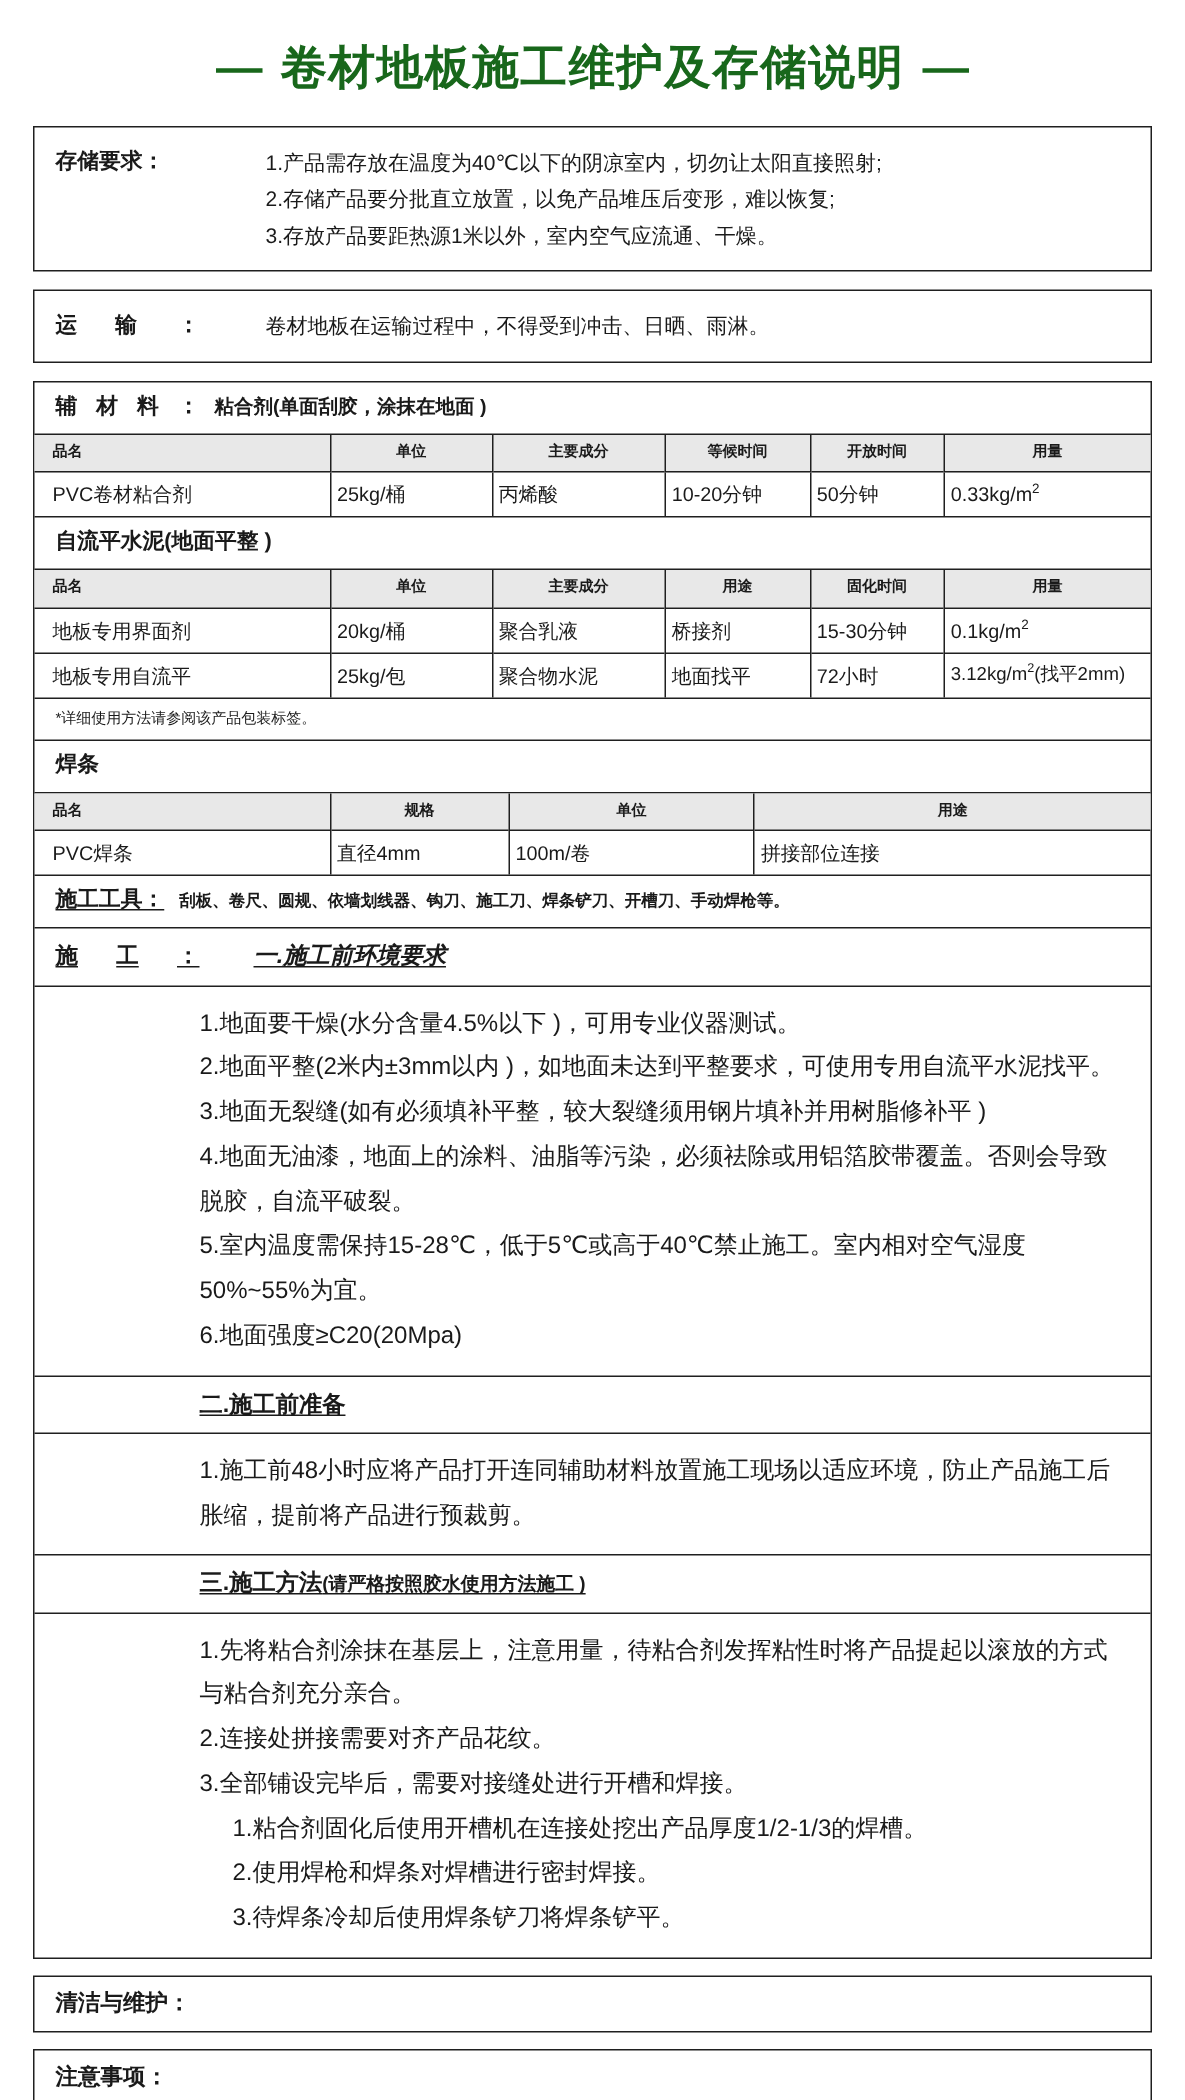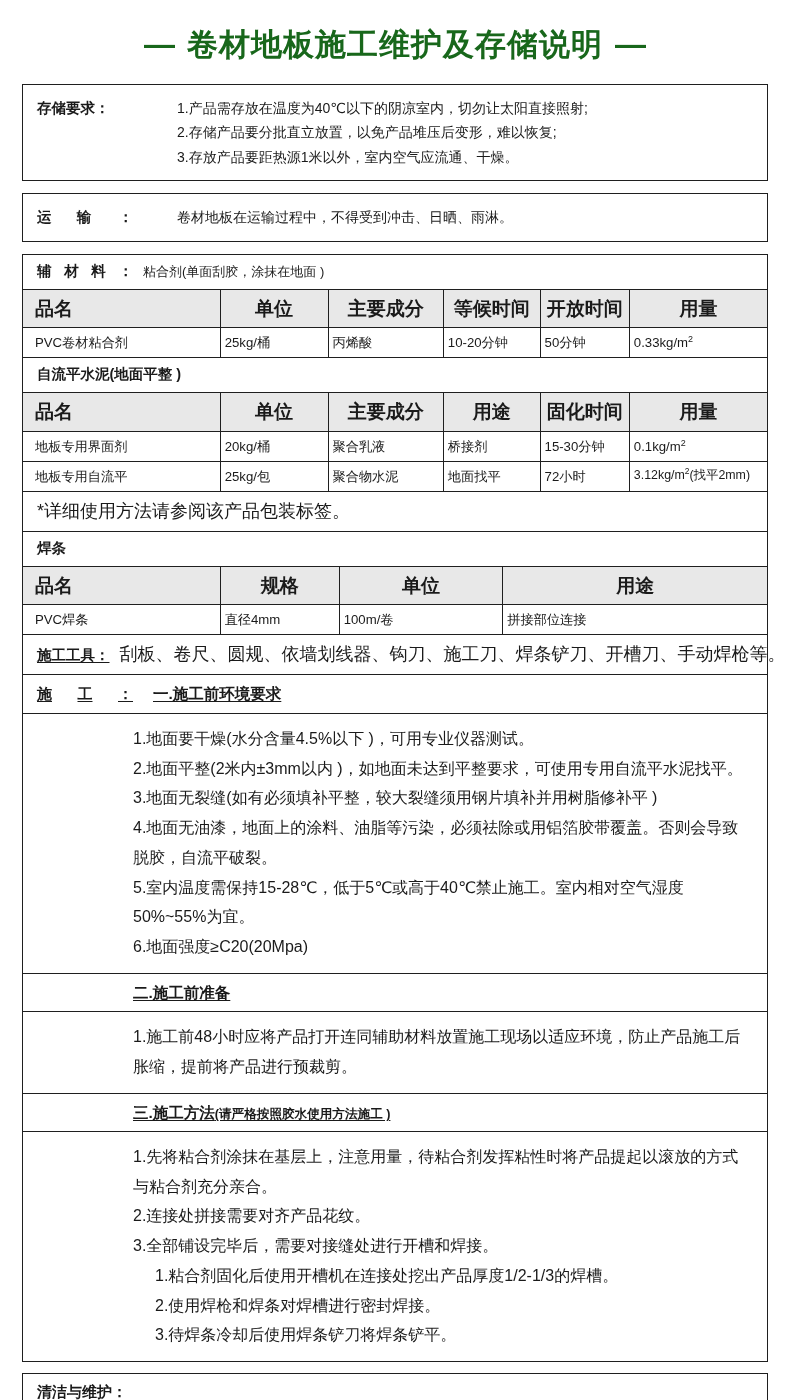--- a/index.html
+++ b/index.html
@@ -90,31 +90,31 @@
     display: flex;
     align-items: baseline;
   }
   .secrow .lbl { white-space: nowrap; }
   .secrow .lbl.spread {
     display: inline-flex;
     width: 96px;
     justify-content: space-between;
   }
   .secrow .txt {
-    font-weight: normal;
+    font-weight: bold;
     font-size: 13px;
     margin-left: 10px;
     white-space: nowrap;
   }
-  .secrow .txt.bigger { font-size: 18px; text-align: right; }
+  .secrow .txt.bigger { font-size: 11px; text-align: right; }
   .u { text-decoration: underline; text-underline-offset: 2px; }
 
   .noterow {
     padding: 6px 12px 6px 14px;
-    font-size: 18px;
+    font-size: 10px;
     line-height: 1.5;
   }
 
   table.grid {
     width: 100%;
     border-collapse: collapse;
     table-layout: fixed;
   }
   table.grid th, table.grid td {
     border-left: 1.2px solid #1f1f1f;
@@ -122,21 +122,21 @@
     padding: 5px 4px;
     font-size: 13.2px;
     line-height: 1.45;
     word-break: keep-all;
   }
   table.grid tr:first-child th, table.grid tr:first-child td { border-top: none; }
   table.grid th:first-child, table.grid td:first-child { border-left: none; }
   table.grid th {
     background: #e8e8e8;
     font-weight: bold;
-    font-size: 19px;
+    font-size: 10px;
   }
   table.grid th.lead, table.grid td.lead {
     text-align: left;
     padding-left: 12px;
   }
   sup { font-size: 0.68em; vertical-align: super; line-height: 0; }
 
   
   .hdrrow {
     padding: 7px 12px 7px 14px;
@@ -147,23 +147,24 @@
     align-items: baseline;
   }
   .hdrrow .left {
     width: 96px;
     flex: 0 0 auto;
     display: inline-flex;
     justify-content: space-between;
     white-space: nowrap;
   }
   .hdrrow .heading {
-    margin-left: 20px;
+    margin-left: 36px;
     font-size: 15.5px;
     white-space: nowrap;
+    font-style: italic;
   }
   .subhead {
     padding: 7px 12px 7px 110px;
     font-size: 15.5px;
     font-weight: bold;
     line-height: 1.5;
   }
   .subhead .paren {
     font-weight: bold;
     font-size: 12.6px;

